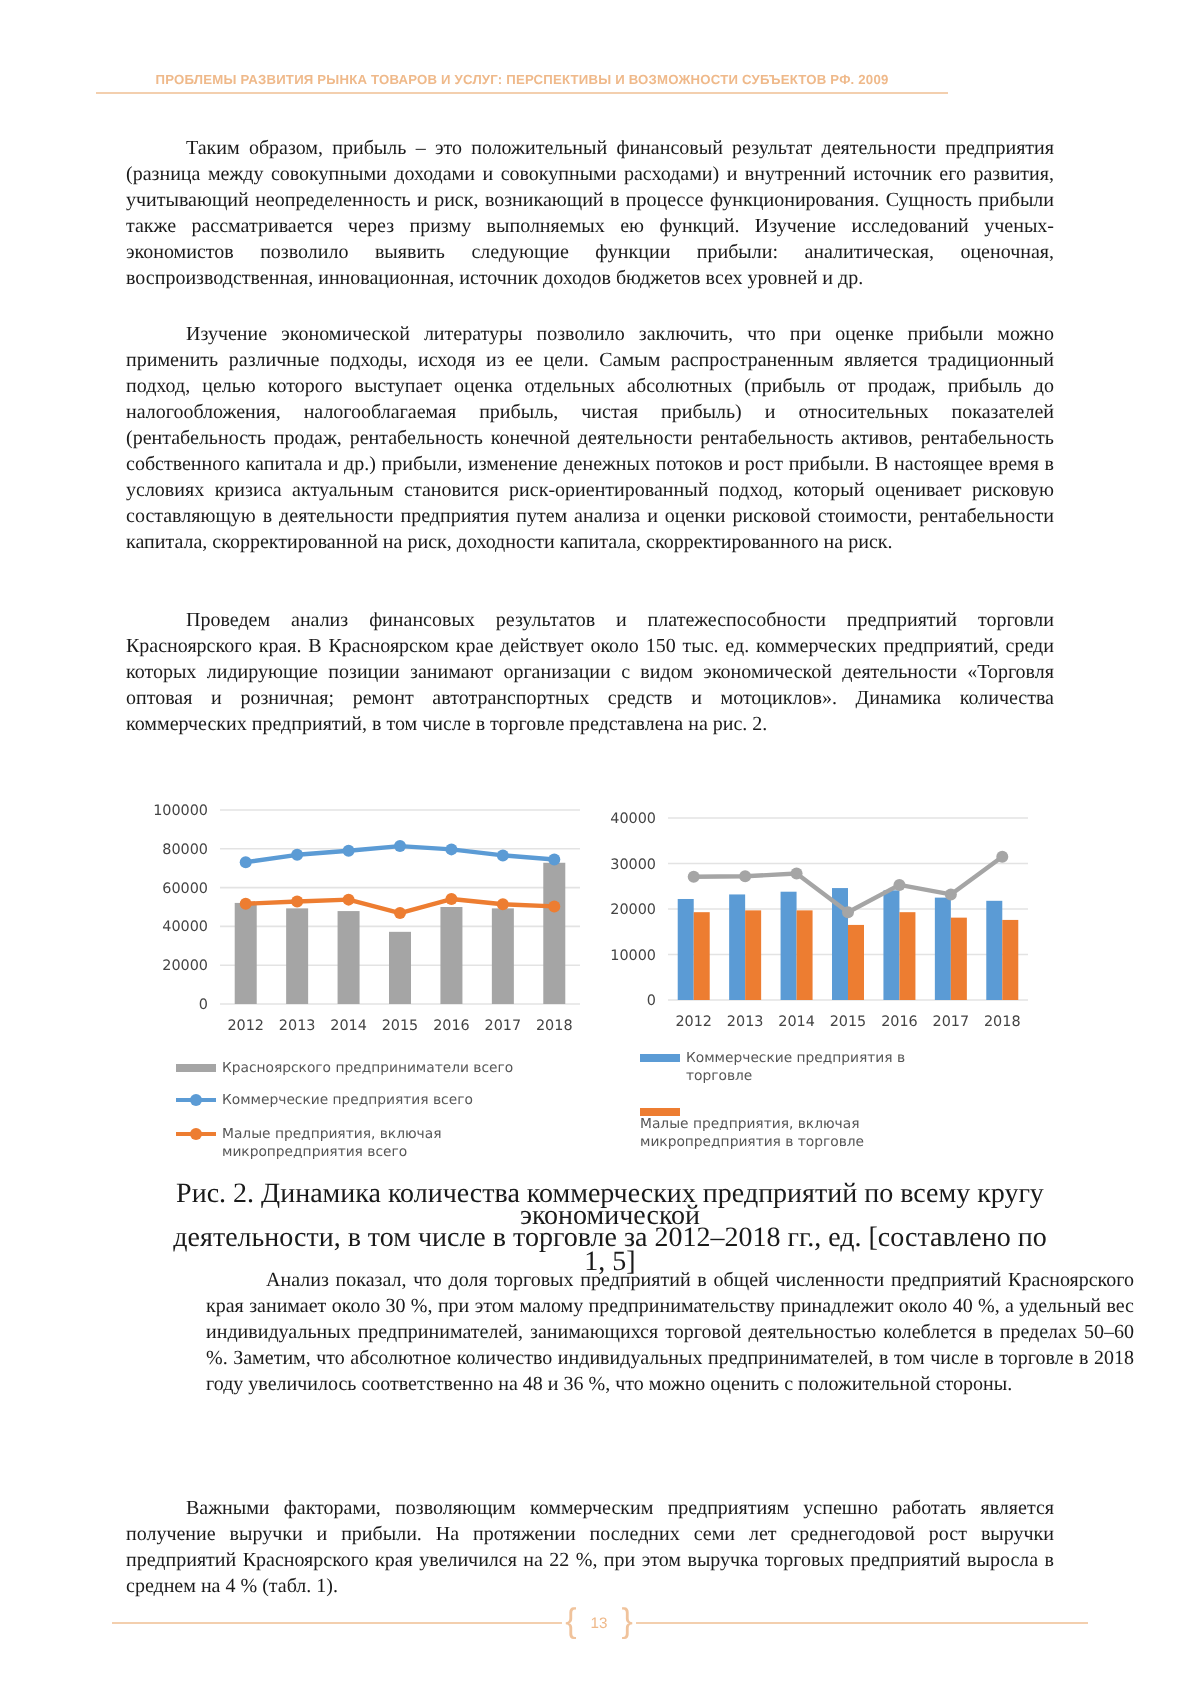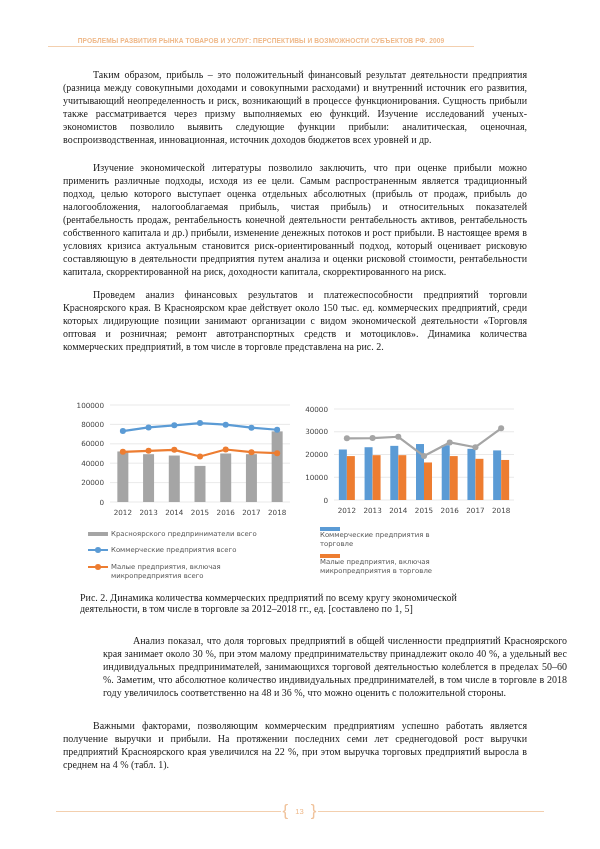--- a/index.html
+++ b/index.html
@@ -3,37 +3,37 @@
 <meta charset="utf-8">
 <style>
   html, body { margin: 0; padding: 0; background: #ffffff; }
   body { width: 600px; height: 849px; position: relative; overflow: hidden; font-family: "Liberation Serif", serif; color: #1a1a1a; }
   .header { position: absolute; top: 37px; left: 48px; width: 426px; text-align: center; font-family: "Liberation Sans", sans-serif; font-weight: bold; font-size: 6.6px; color: #efb98a; letter-spacing: 0.1px; white-space: nowrap; }
   .header-rule { position: absolute; top: 46px; left: 48px; width: 426px; height: 1px; background: #f3cfae; }
   .text-block { position: absolute; left: 63px; width: 464px; font-size: 10px; line-height: 13.05px; text-align: justify; }
   .text-block p { margin: 0; text-indent: 30px; }
   .p1 { top: 68px; }
   .p2 { top: 161px; }
-  .p3 { top: 288px; }
+  .p3 { top: 304px; }
   .p4 { top: 634px; margin-left: 40px; }
-  .p5 { top: 719px; }
+  .p5 { top: 748px; }
 
   .chart { position: absolute; }
   .chart svg { display: block; overflow: visible; }
   .chart-left { left: 80px; top: 396px; width: 222px; height: 196px; }
   .chart-right { left: 300px; top: 398px; width: 225px; height: 180px; }
   .chart text { font-family: "DejaVu Sans", sans-serif; font-size: 7.2px; fill: #444; }
   .legend { position: absolute; font-family: "DejaVu Sans", sans-serif; font-size: 6.9px; color: #555; line-height: 9px; }
   .legend .item { position: absolute; display: flex; align-items: flex-start; }
   .legend .swatch { display: inline-block; flex: 0 0 auto; margin-right: 3px; }
   .legend .swatch.bar { width: 20px; height: 4px; margin-top: 2px; }
   .legend .swatch.line { width: 20px; height: 2px; margin-top: 3px; position: relative; }
   .legend .swatch.line::after { content: ""; position: absolute; left: 7px; top: -2px; width: 6px; height: 6px; border-radius: 50%; background: inherit; }
 
-  .caption { position: absolute; top: 592px; left: 80px; width: 450px; text-align: left; font-size: 10px; line-height: 11.2px; }
+  .caption { position: absolute; top: 592px; left: 80px; width: 450px; text-align: center; font-size: 14px; line-height: 11.2px; }
 
   .footer-rule-left { position: absolute; top: 811px; left: 56px; width: 225px; height: 1px; background: #f3cfae; }
   .footer-rule-right { position: absolute; top: 811px; left: 318px; width: 226px; height: 1px; background: #f3cfae; }
   .page-num-wrap { position: absolute; top: 801px; left: 281px; width: 37px; height: 20px; display: flex; align-items: center; justify-content: center; font-family: "Liberation Sans", sans-serif; color: #efb98a; }
   .page-num-wrap .br { font-size: 17px; line-height: 20px; color: #f0c39c; font-weight: 300; }
   .page-num { font-size: 7.6px; margin: 4px 7px; }
 </style>
 </head>
 <body>
 
@@ -147,21 +147,21 @@
       <polyline points="46.85714285714286,40.347500000000004 72.57142857142857,40.12 98.28571428571429,38.755 124,58.0925 149.71428571428572,44.4425 175.42857142857144,49.220000000000006 201.14285714285714,30.337500000000006" fill="none" stroke="#a5a5a5" stroke-width="2.2" stroke-linejoin="round"></polyline>
       <circle cx="46.85714285714286" cy="40.347500000000004" r="3" fill="#a5a5a5"></circle>
       <circle cx="72.57142857142857" cy="40.12" r="3" fill="#a5a5a5"></circle>
       <circle cx="98.28571428571429" cy="38.755" r="3" fill="#a5a5a5"></circle>
       <circle cx="124" cy="58.0925" r="3" fill="#a5a5a5"></circle>
       <circle cx="149.71428571428572" cy="44.4425" r="3" fill="#a5a5a5"></circle>
       <circle cx="175.42857142857144" cy="49.220000000000006" r="3" fill="#a5a5a5"></circle>
       <circle cx="201.14285714285714" cy="30.337500000000006" r="3" fill="#a5a5a5"></circle>
     </svg>
   <div class="legend" style="left:20px; top:127px; width:200px;">
-    <div class="item" style="top:0; width:140px;flex-direction:column;">
+    <div class="item" style="top:0; width:140px;">
       <span class="swatch bar" style="background:#5b9bd5"></span>
       <span>Коммерческие предприятия в торговле</span>
     </div>
     <div class="item" style="top:27px; width:160px;flex-direction:column;">
       <span class="swatch bar" style="background:#ed7d31"></span>
       <span>Малые предприятия, включая микропредприятия в торговле</span>
     </div>
   </div>
 </div>
 

